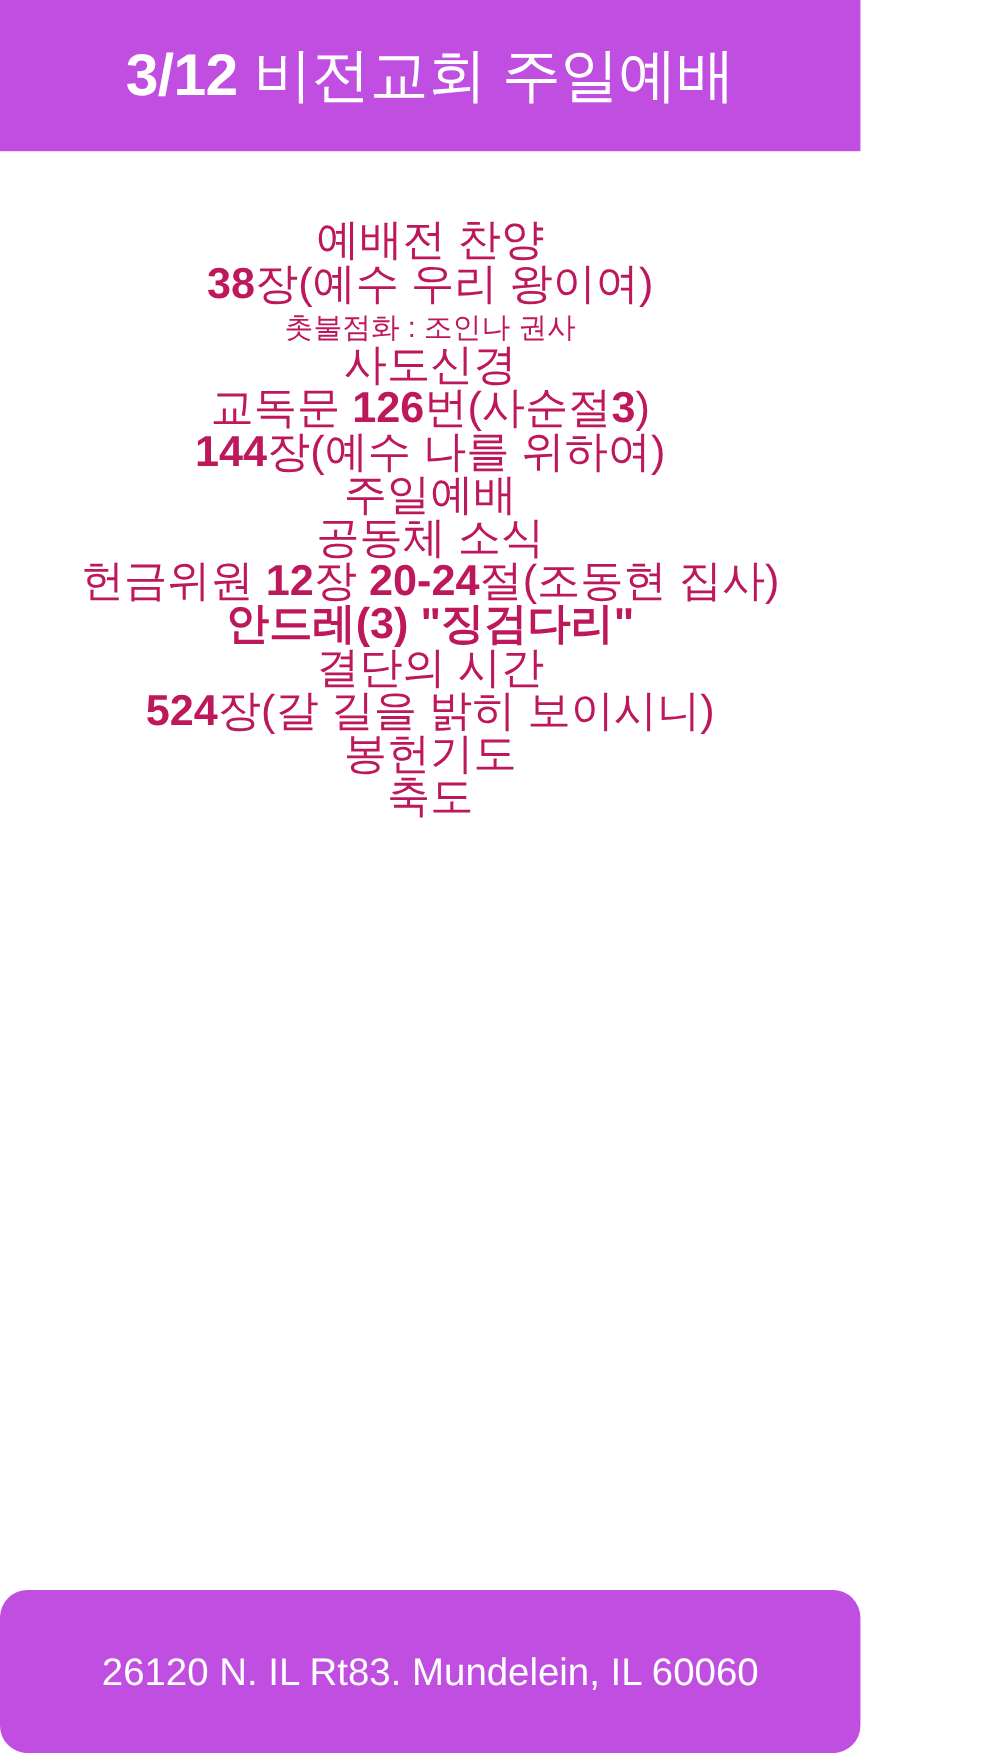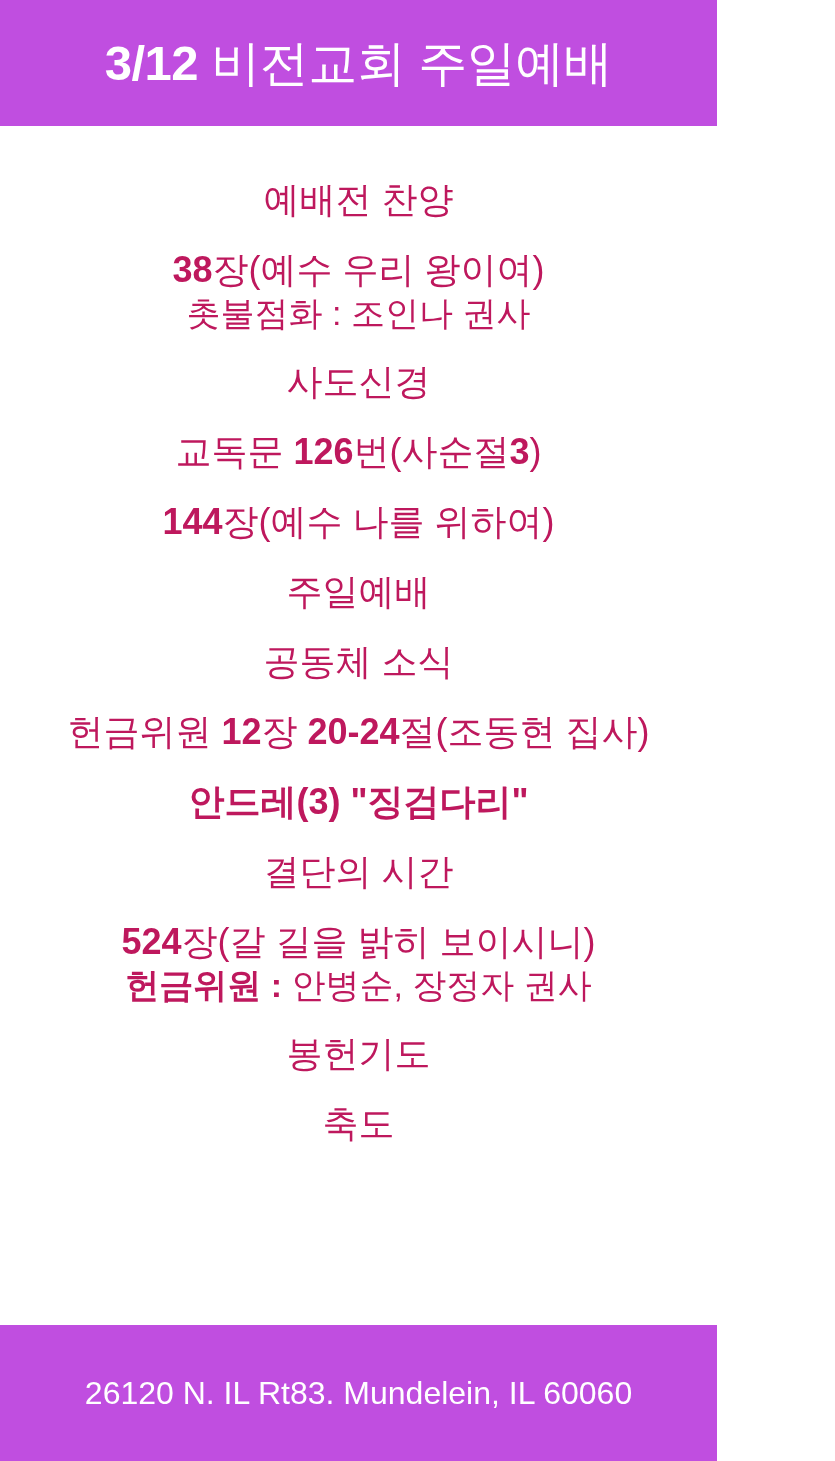--- a/index.html
+++ b/index.html
@@ -59,40 +59,41 @@
     width: 100%;
     text-align: center;
     color: #be185d;
     font-size: 36px;
     line-height: 1.0;
     margin: 0;
     padding: 0;
     white-space: nowrap;
   }
   .line.normal { font-weight: normal; }
-  .line.spacer-top { margin-top: 34px; }
+  .line.spacer-top { }
   .line.sub {
-    font-size: 34px;
+    font-size: 24px;
     margin-top: 8px;
   }
   .line b { font-weight: bold; }
   .line.big-bold {
     font-weight: bold;
   }
 
   
   .footer {
     background: #c04ee0;
     height: 136px;
     flex: 0 0 auto;
     display: flex;
     flex-direction: column;
     align-items: center;
     justify-content: center;
     color: #ffffff;
+    border-radius: 23px;
   }
   .footer-line {
     font-size: 32px;
     line-height: 1.32;
     white-space: nowrap;
   }
 </style>
 </head>
 <body>
 
@@ -131,23 +132,20 @@
       <span>헌금위원 </span><b>12</b><span>장 </span><b>20-24</b><span>절(조동현 집사)</span>
     </div>
 
     <div class="line big-bold spacer-top">안드레(3) "징검다리"</div>
 
     <div class="line normal spacer-top">결단의 시간</div>
 
     <div class="line spacer-top">
       <b>524</b><span>장(갈 길을 밝히 보이시니)</span>
     </div>
-    <div class="line sub">
-      <b>헌금위원 : </b><span>안병순, 장정자 권사</span>
-    </div>
 
     <div class="line normal spacer-top">봉헌기도</div>
 
     <div class="line normal spacer-top">축도</div>
 
   </div>
 
   <div class="footer">
     <div class="footer-line">26120 N. IL Rt83. Mundelein, IL 60060</div>
   </div>

